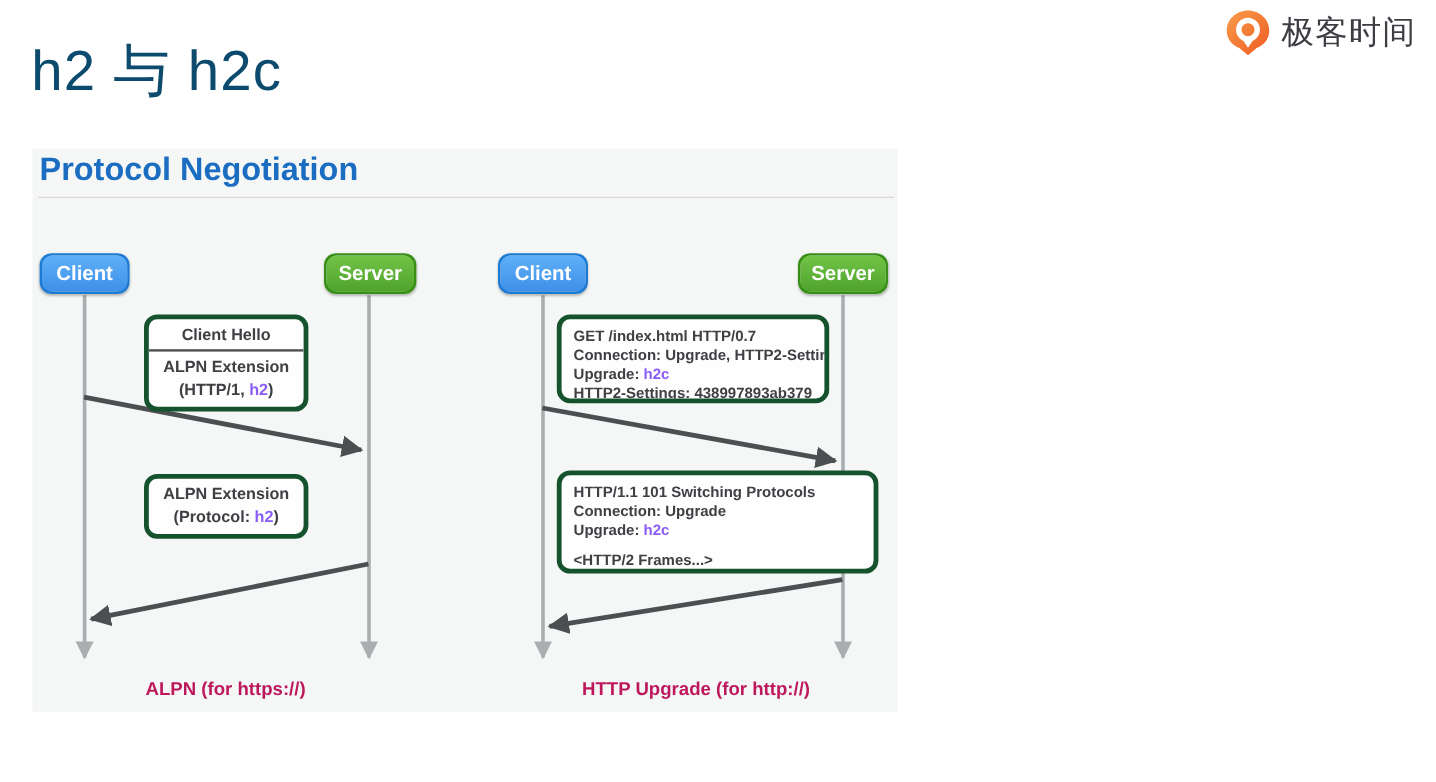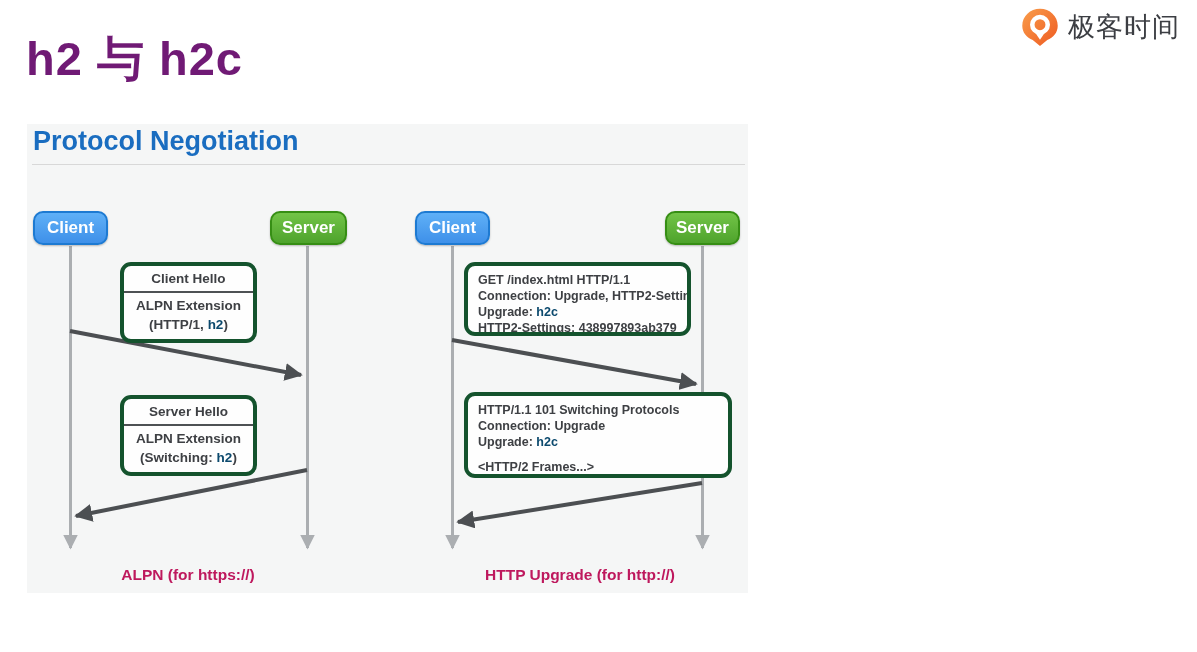--- a/index.html
+++ b/index.html
@@ -1,21 +1,21 @@
 <!DOCTYPE html>
 <html><head>
 <meta charset="utf-8">
 <style>
   * { margin:0; padding:0; box-sizing:border-box; }
   html,body { width:1197px; height:652px; background:#ffffff; overflow:hidden;
               font-family:"Liberation Sans", sans-serif; }
 
   
   .slide-title { position:absolute; left:26px; top:28px; font-size:47px;
-                 font-weight:700; color:#701a75; letter-spacing:1px; }
+                 font-weight:400; color:#0c4a6e; letter-spacing:1px; }
 
   
   .logo { position:absolute; left:1020px; top:7px; display:flex;
           align-items:center; gap:8px; }
   .logo-text { font-size:27px; font-weight:400; color:#3c3e43; letter-spacing:1px; }
 
   
   .panel { position:absolute; left:27px; top:124px; width:721px; height:469px;
            background:#f5f6f6; }
   .panel-title { position:absolute; left:6px; top:2px; font-size:27px;
@@ -36,21 +36,21 @@
   .mbox { position:absolute; background:#fefefe; border:4px solid #14532d;
           border-radius:11px; color:#3e4044; overflow:hidden; }
   .mbox-header { font-size:13.5px; font-weight:700; text-align:center;
                  line-height:25px; border-bottom:2px solid #4e5154; }
   .mbox-body { font-size:13.5px; font-weight:700; text-align:center;
                line-height:19px; padding:3px 2px 5px 2px; }
   .mbox-right { font-size:12.5px; font-weight:700; text-align:left;
                 padding:6px 10px; line-height:16px; }
   .rl { white-space:nowrap; }
   .rl.blank { height:9px; }
-  .red { color:#0c4a6e; }
+  .red { color:#8b5cf6; }
 
   
   .caption { position:absolute; top:442px; font-size:15.5px; font-weight:700;
              color:#be185d; text-align:center; }
 
   .wires { position:absolute; left:0; top:0; }
 </style>
 </head>
 <body>
 
@@ -105,29 +105,28 @@
 
   <div class="mbox" style="left:93px; top:138px; width:137px;">
     <div class="mbox-header">Client Hello</div>
     <div class="mbox-body">
       <div class="rl">ALPN Extension</div>
       <div class="rl"><span>(HTTP/1, </span><span class="red">h2</span><span>)</span></div>
     </div>
   </div>
 
   <div class="mbox" style="left:93px; top:271px; width:137px;">
-    <div class="mbox-header">Server Hello</div>
     <div class="mbox-body">
       <div class="rl">ALPN Extension</div>
-      <div class="rl"><span>(Switching: </span><span class="red">h2</span><span>)</span></div>
+      <div class="rl"><span>(Protocol: </span><span class="red">h2</span><span>)</span></div>
     </div>
   </div>
 
   <div class="mbox mbox-right" style="left:437px; top:138px; width:227px; height:74px;">
-    <div class="rl">GET /index.html HTTP/1.1</div>
+    <div class="rl">GET /index.html HTTP/0.7</div>
     <div class="rl">Connection: Upgrade, HTTP2-Settings</div>
     <div class="rl"><span>Upgrade: </span><span class="red">h2c</span></div>
     <div class="rl">HTTP2-Settings: 438997893ab379</div>
   </div>
 
   <div class="mbox mbox-right" style="left:437px; top:268px; width:268px; height:86px;">
     <div class="rl">HTTP/1.1 101 Switching Protocols</div>
     <div class="rl">Connection: Upgrade</div>
     <div class="rl"><span>Upgrade: </span><span class="red">h2c</span></div>
     <div class="rl blank"></div>

